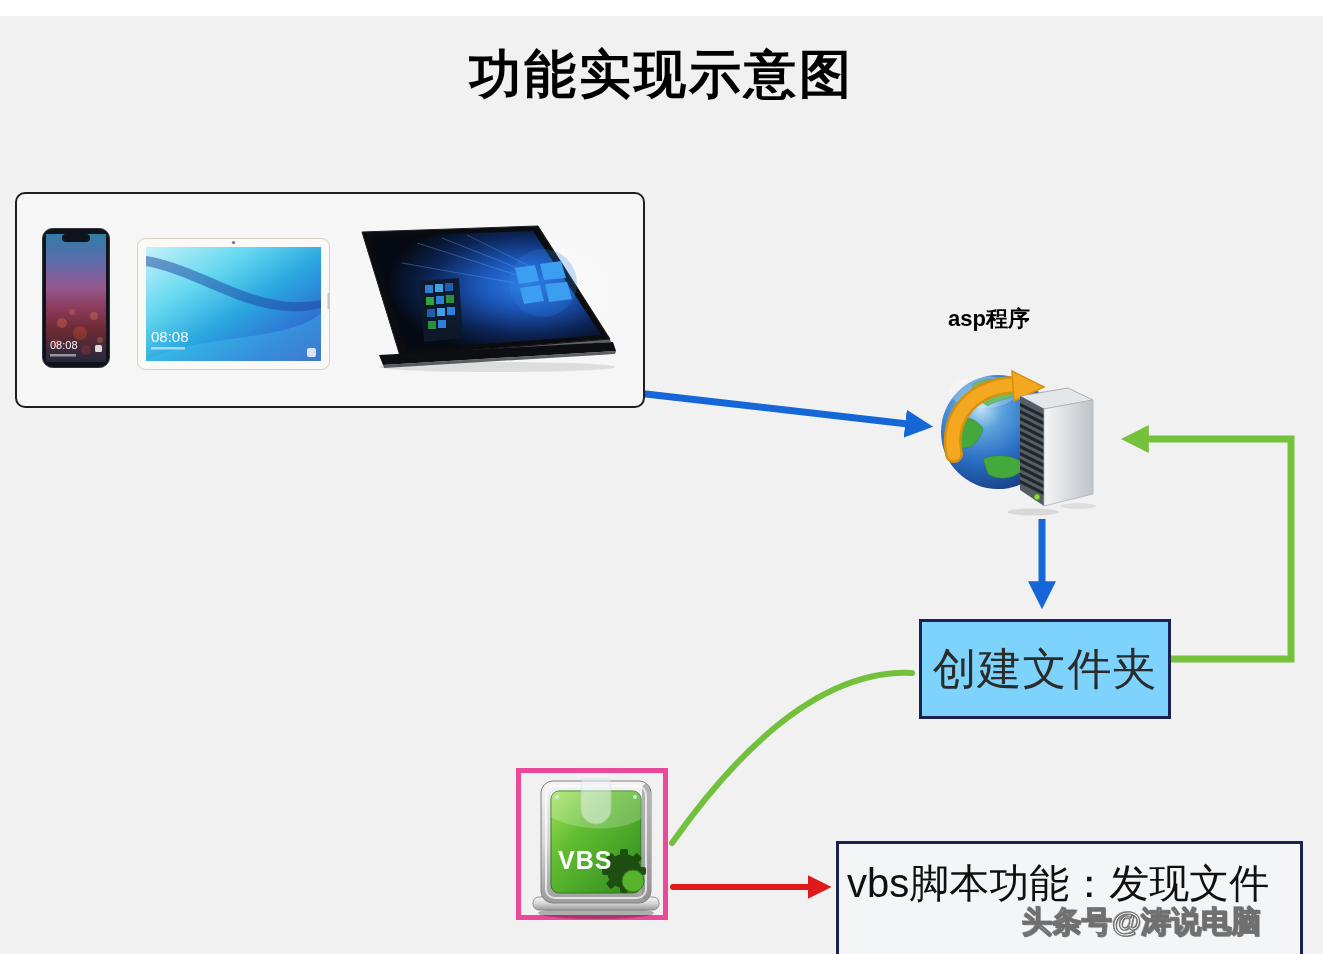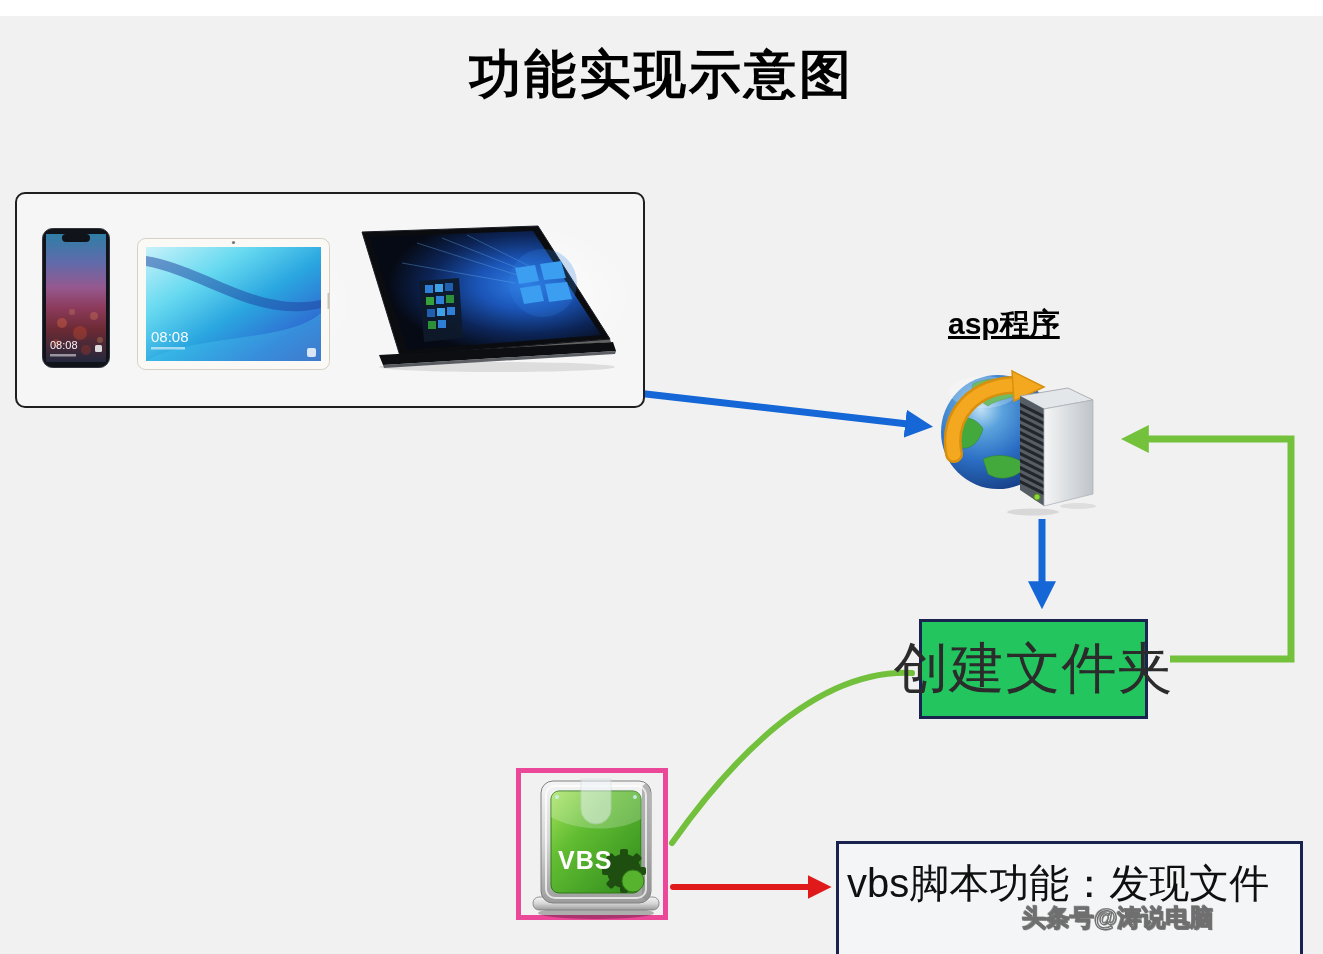--- a/index.html
+++ b/index.html
@@ -16,38 +16,38 @@
   }
   .devices-box{
     left:15px;top:176px;width:618px;height:212px;
     border:2px solid #1f1f1f;border-radius:10px;
     background:
       radial-gradient(150px 95px at 230px 108px, rgba(255,255,255,.95), rgba(255,255,255,0) 72%),
       radial-gradient(185px 105px at 485px 102px, rgba(255,255,255,.95), rgba(255,255,255,0) 72%),
       #f6f6f6;
     padding-left: 8px;
   }
-  .label-bold{font-size:30px;font-weight:800;color:#000;white-space:nowrap;text-decoration:underline;}
+  .label-bold{font-size:22px;font-weight:800;color:#000;white-space:nowrap;}
   .asp-label{left:948px;top:288px;}
   .vbs-label{left:517px;top:698px;}
   .create-box{
-    left:919px;top:603px;width:229px;height:100px;box-sizing:border-box;
-    border:3px solid #1a2350;background:#22c55e;
+    left:919px;top:603px;width:252px;height:100px;box-sizing:border-box;
+    border:3px solid #1a2350;background:#7dd3fc;
     display:flex;align-items:center;justify-content:center;
-    font-size:55px;font-weight:300;color:#2b2b2b;letter-spacing:1px;white-space:nowrap;
+    font-size:44px;font-weight:300;color:#2b2b2b;letter-spacing:1px;white-space:nowrap;
   }
   .func-box{
     left:836px;top:825px;width:467px;height:118px;box-sizing:border-box;
     border:3px solid #1a2350;background:#f4f5f6;
     font-size:40px;color:#101010;line-height:55px;
     padding:12px 0 0 8px;white-space:nowrap;z-index:3;
   }
   .watermark{
     left:1022px;top:886px;z-index:5;
-    font-size:24px;font-weight:700;color:#ffffff;white-space:nowrap;
+    font-size:30px;font-weight:700;color:#ffffff;white-space:nowrap;
     -webkit-text-stroke:1.2px #6a6a6a;
     text-shadow:0 0 1px #777,1px 1px 0 rgba(90,90,90,.6),-1px -1px 0 rgba(90,90,90,.6);
     opacity:.96;
   }
   .vbs-outer{
     left:516px;top:752px;width:152px;height:152px;box-sizing:border-box;
     border:5px solid #ec4899;background:transparent;
   }
   .connector-layer{left:0;top:0;z-index:1;}
   .z2{z-index:2;}

